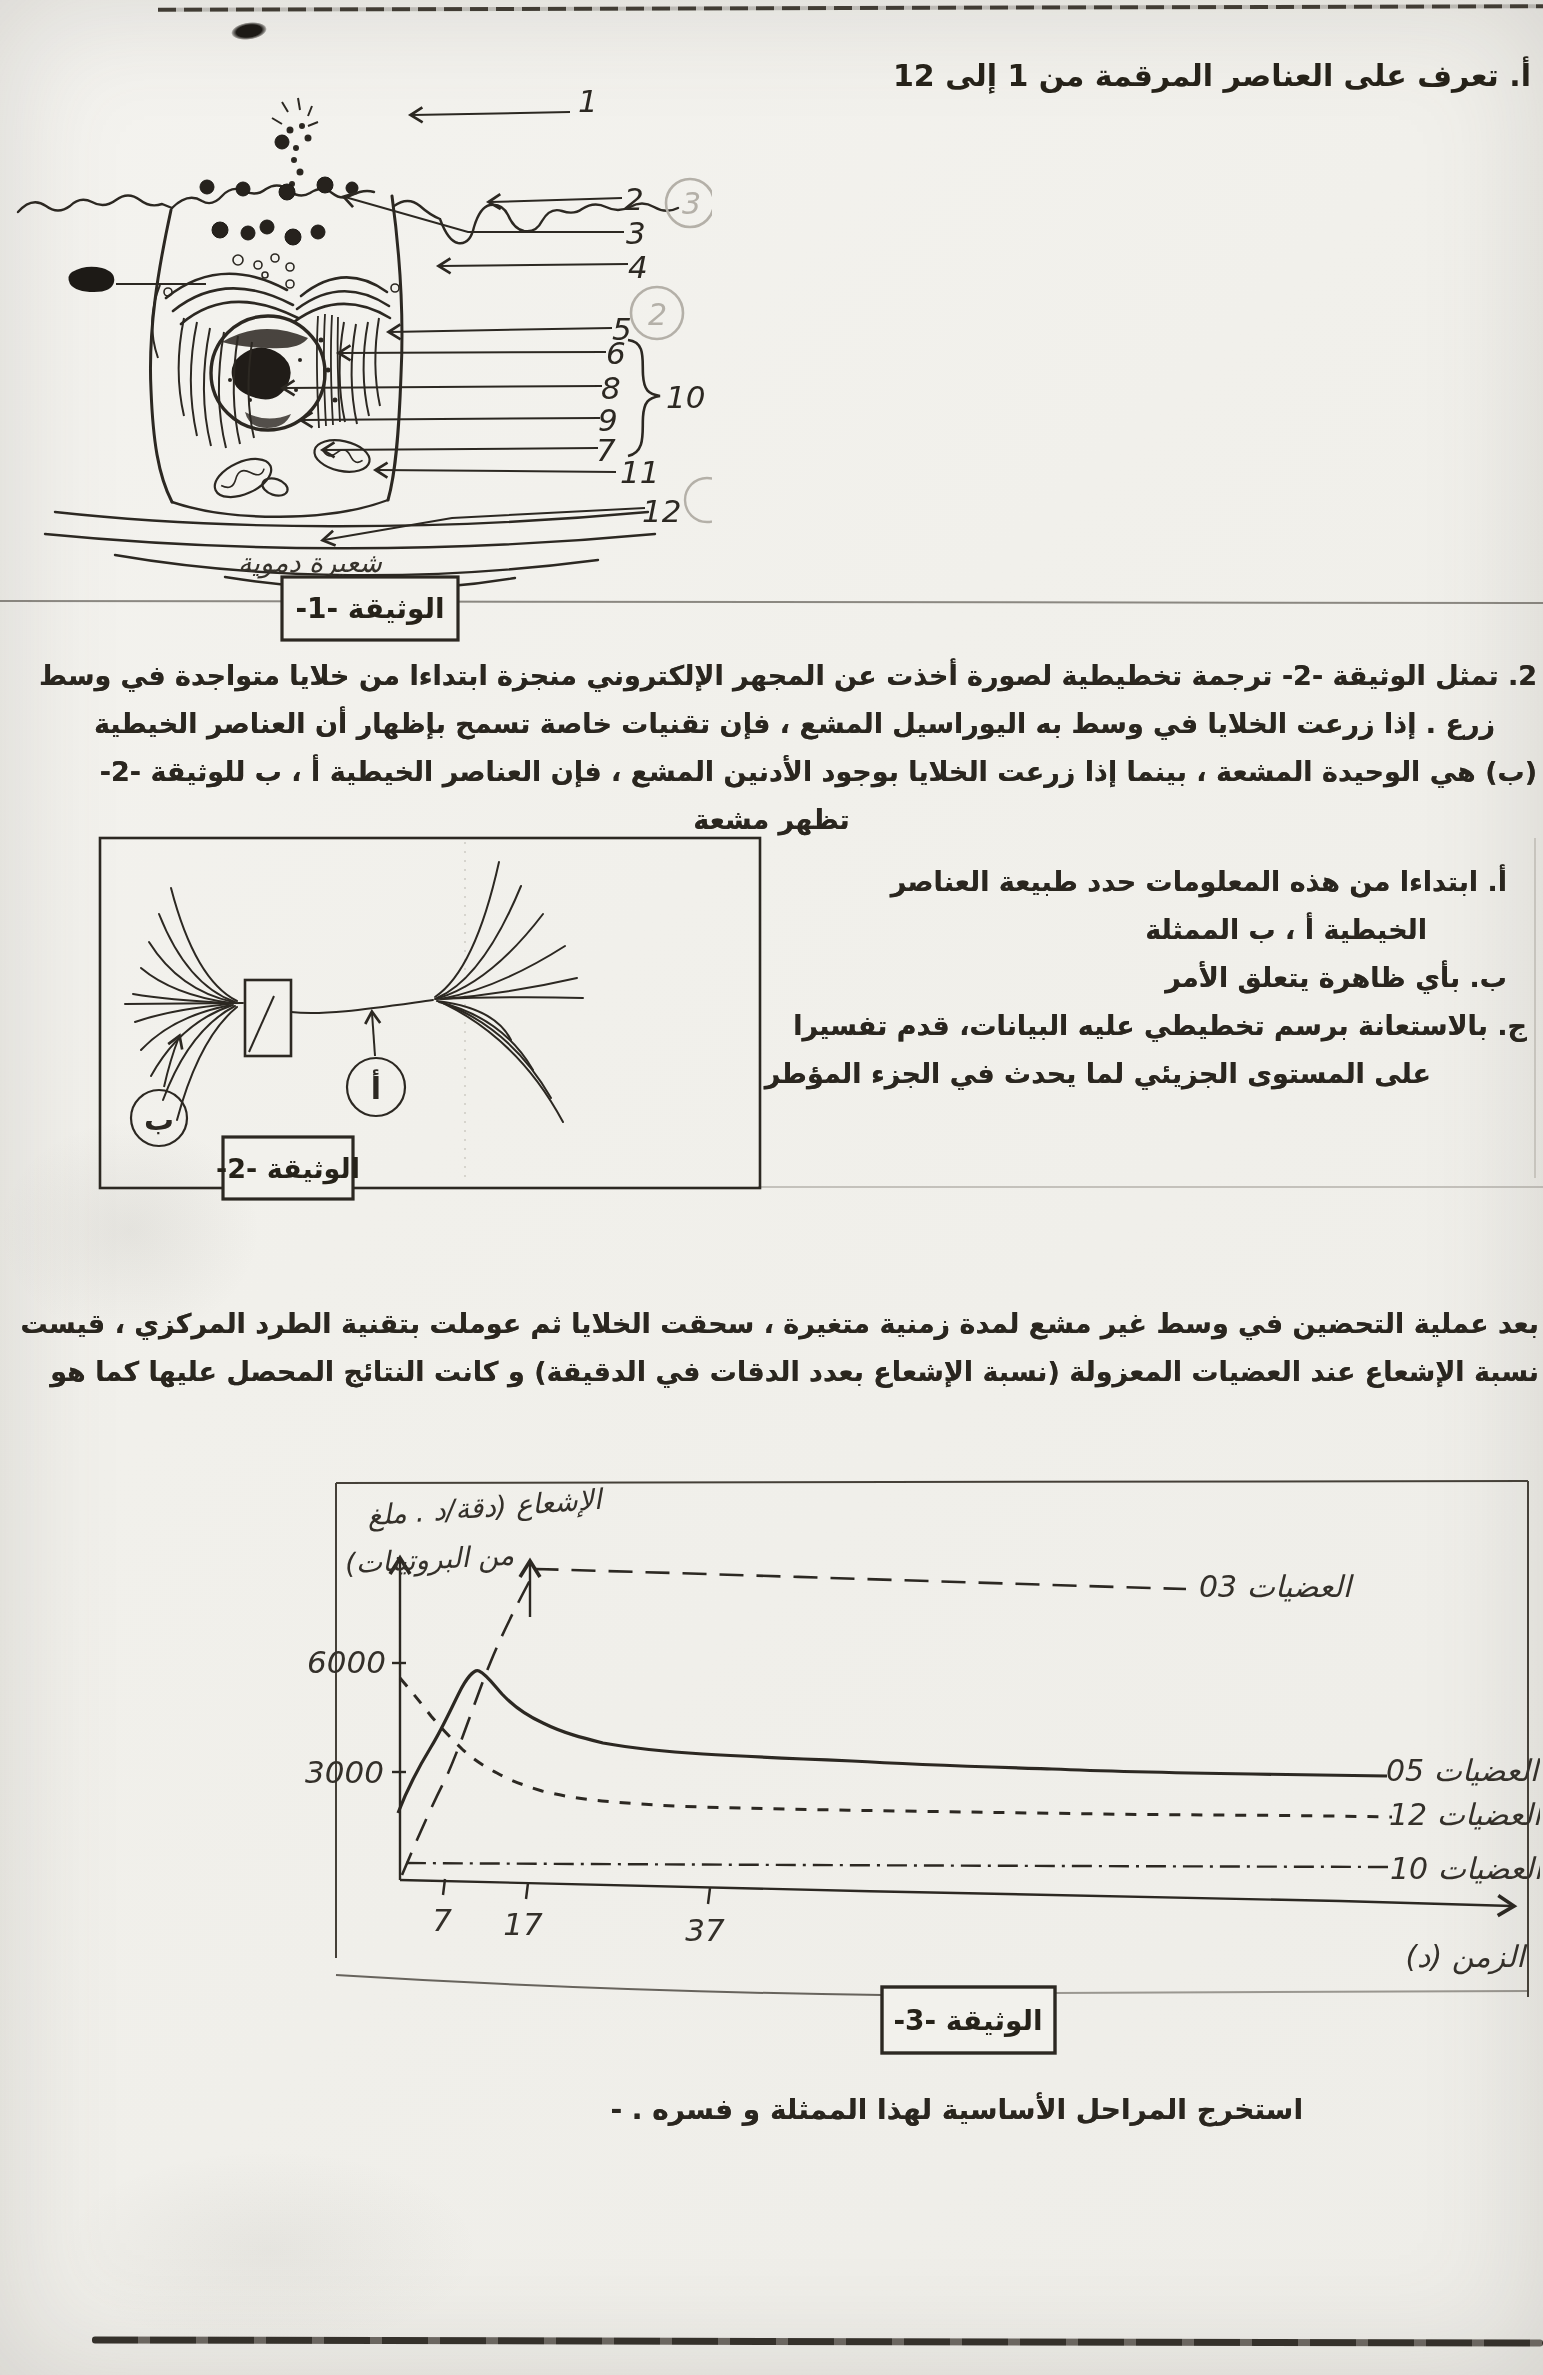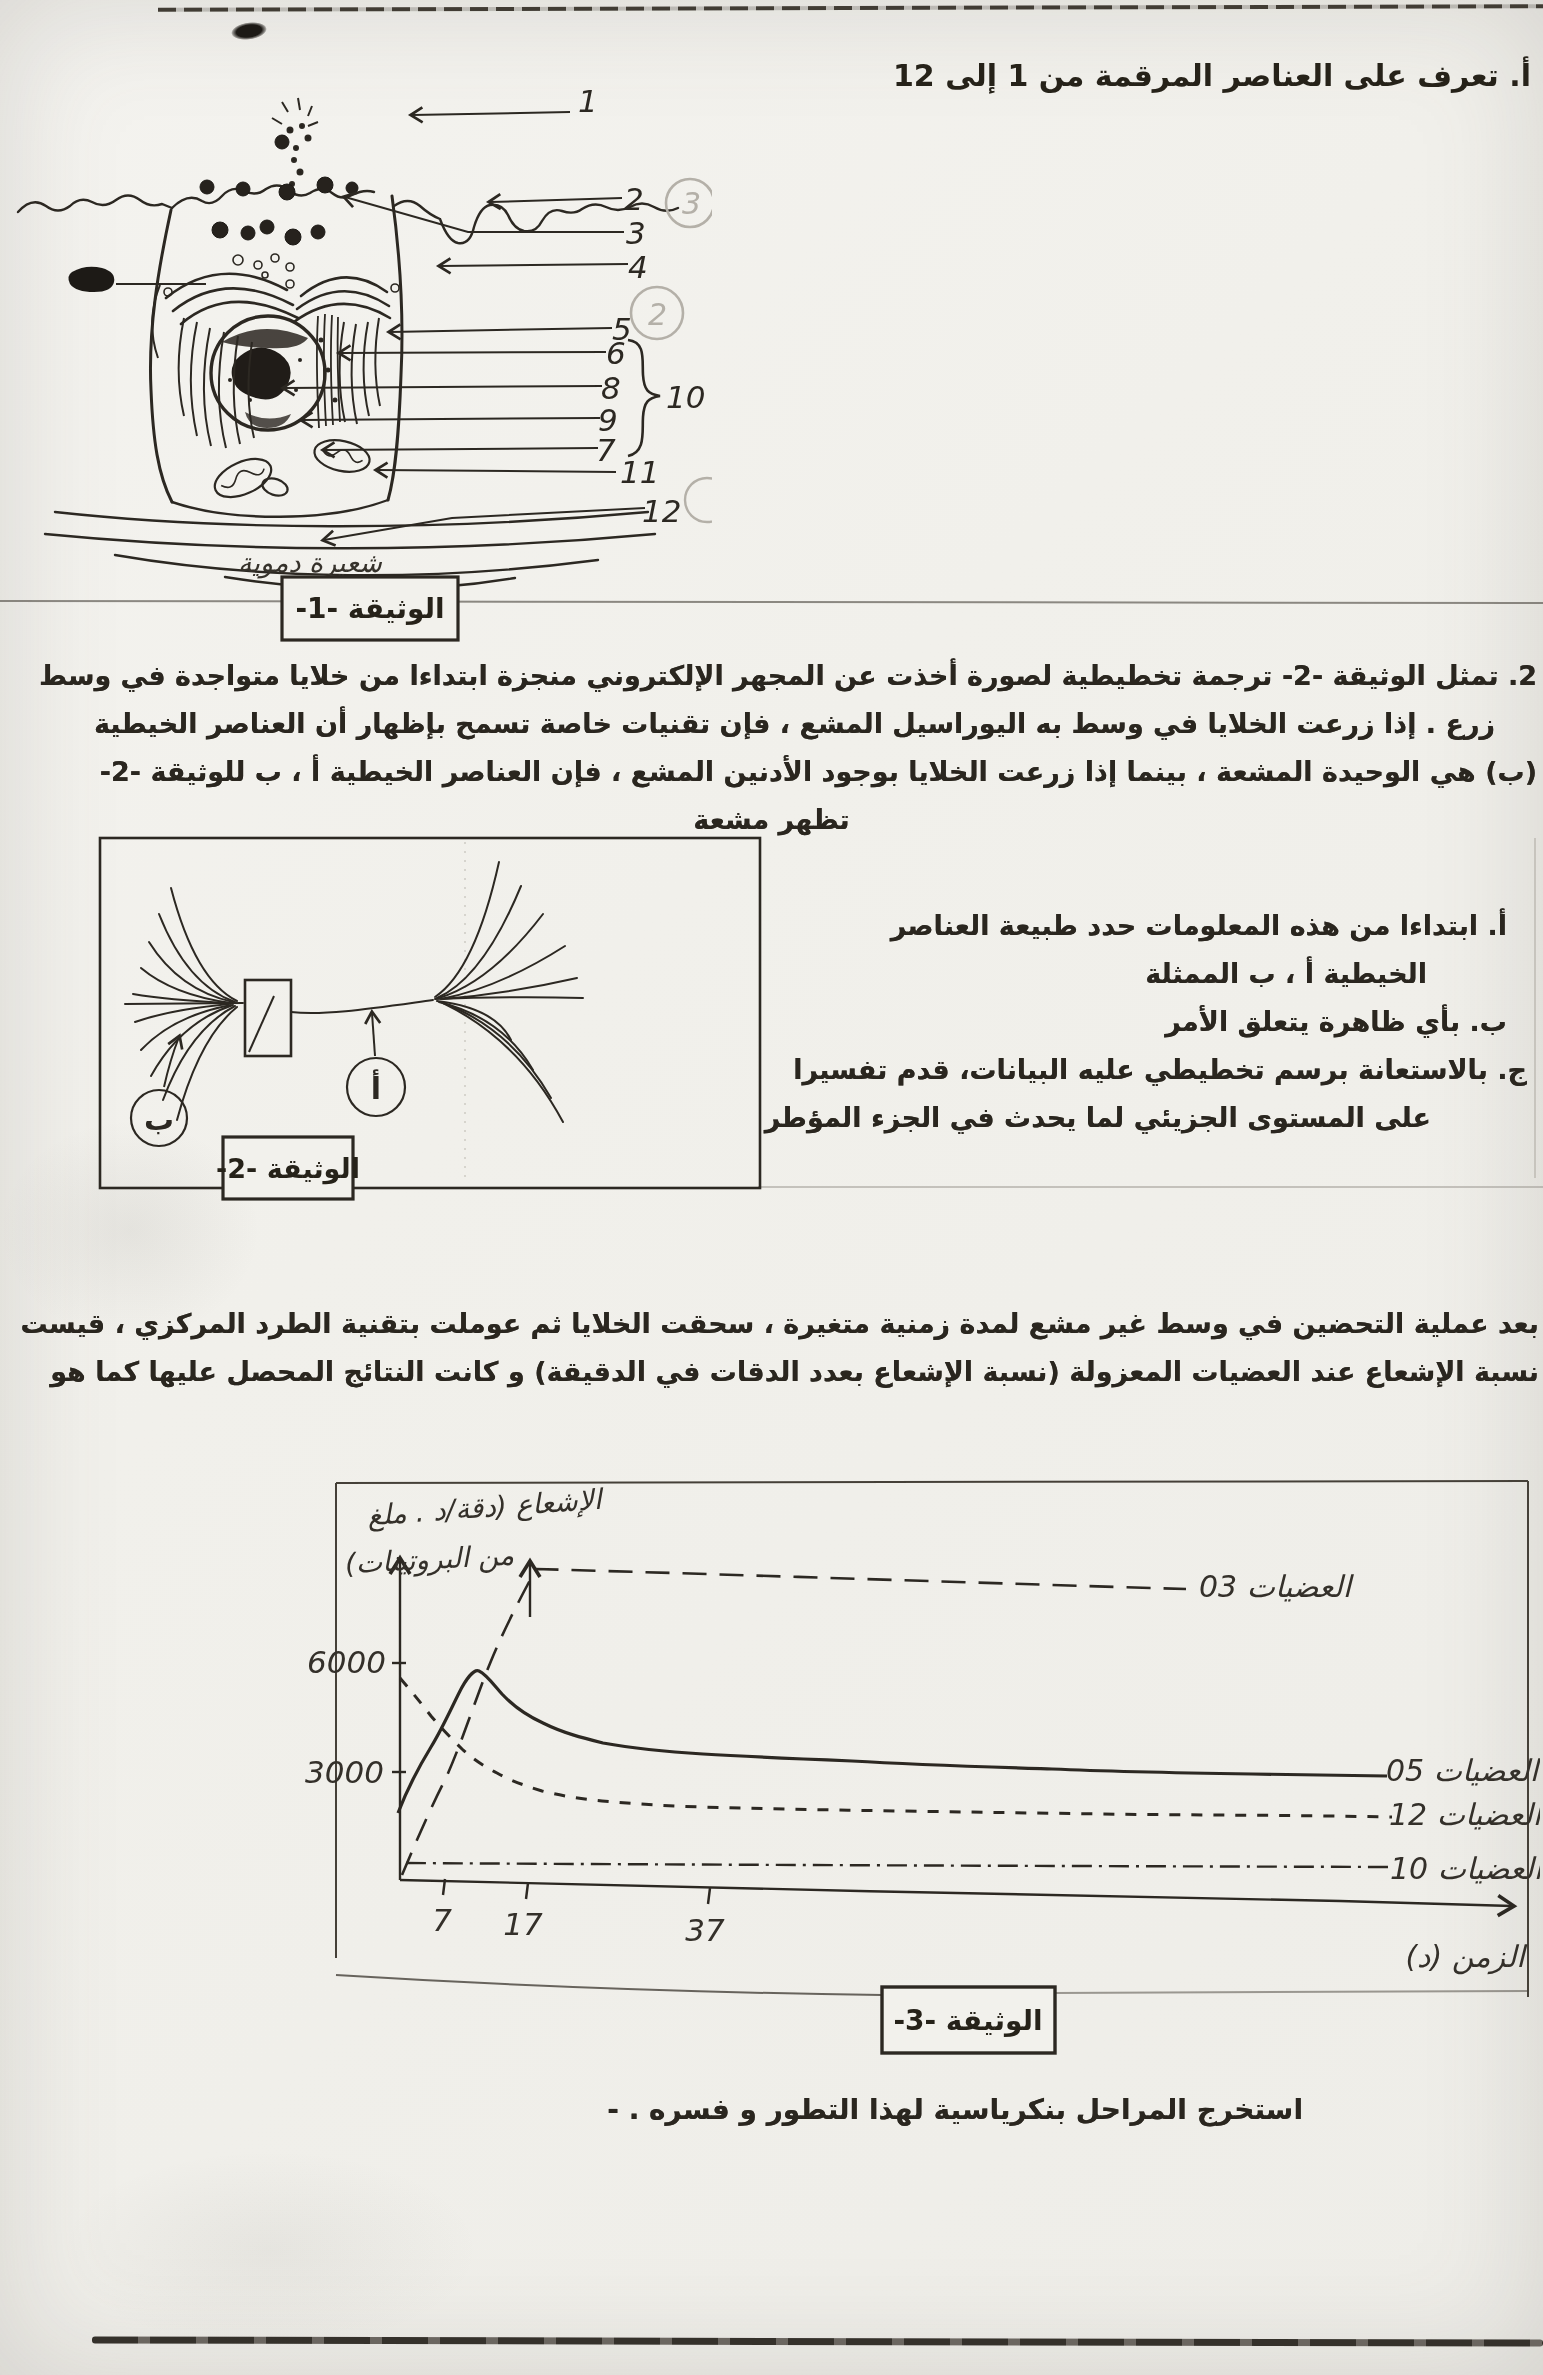--- a/index.html
+++ b/index.html
@@ -264,21 +264,21 @@
       <circle cx="301" cy="257" r="29" fill="none" stroke="#2c2822" stroke-width="2.2"></circle>
       <text x="301" y="269" font-size="30" font-weight="700" fill="#2c2822" text-anchor="middle">أ</text>
     </g>
 
     <g>
       <rect x="148" y="307" width="130" height="62" fill="#f2f1ec" stroke="#2c2822" stroke-width="3.2"></rect>
       <text x="213" y="348" font-size="27" font-weight="700" fill="#262219" text-anchor="middle" style="direction:rtl">الوثيقة -2-</text>
     </g>
   </svg>
 
-  <div class="abs rtl right ptext" style="top:858px;right:0;width:780px;margin-top:44px;">
+  <div class="abs rtl right ptext" style="top:858px;right:0;width:780px;">
     <div class="line" style="padding-right:36px;">أ. ابتداءا من هذه المعلومات حدد طبيعة العناصر</div>
     <div class="line" style="padding-right:116px;">الخيطية أ ، ب الممثلة</div>
     <div class="line" style="padding-right:36px;">ب. بأي ظاهرة يتعلق الأمر</div>
     <div class="line" style="padding-right:16px;">ج. بالاستعانة برسم تخطيطي عليه البيانات، قدم تفسيرا</div>
     <div class="line" style="padding-right:112px;">على المستوى الجزيئي لما يحدث في الجزء المؤطر</div>
   </div>
 
 
   <div class="abs rtl right ptext" style="top:1300px;right:4px;left:4px;">
     <div class="line">بعد عملية التحضين في وسط غير مشع لمدة زمنية متغيرة ، سحقت الخلايا ثم عوملت بتقنية الطرد المركزي ، قيست</div>
@@ -339,16 +339,16 @@
       <text x="1186" y="404" text-anchor="middle" style="direction:rtl">العضيات 10</text>
     </g>
 
     <g>
       <rect x="602" y="512" width="173" height="66" fill="#f2f1ec" stroke="#2c2822" stroke-width="3.4"></rect>
       <text x="688" y="555" font-size="28" font-weight="700" fill="#262219" text-anchor="middle" style="direction:rtl">الوثيقة -3-</text>
     </g>
   </svg>
 
   <div class="abs rtl right ptext" style="top:2086px;right:240px;font-size:28px;">
-    <div class="line">استخرج المراحل بنكرياسية لهذا التطور و فسره . -</div>
+    <div class="line">استخرج المراحل الأساسية لهذا الممثلة و فسره . -</div>
   </div>
 
 </div>
 
 </body></html>

